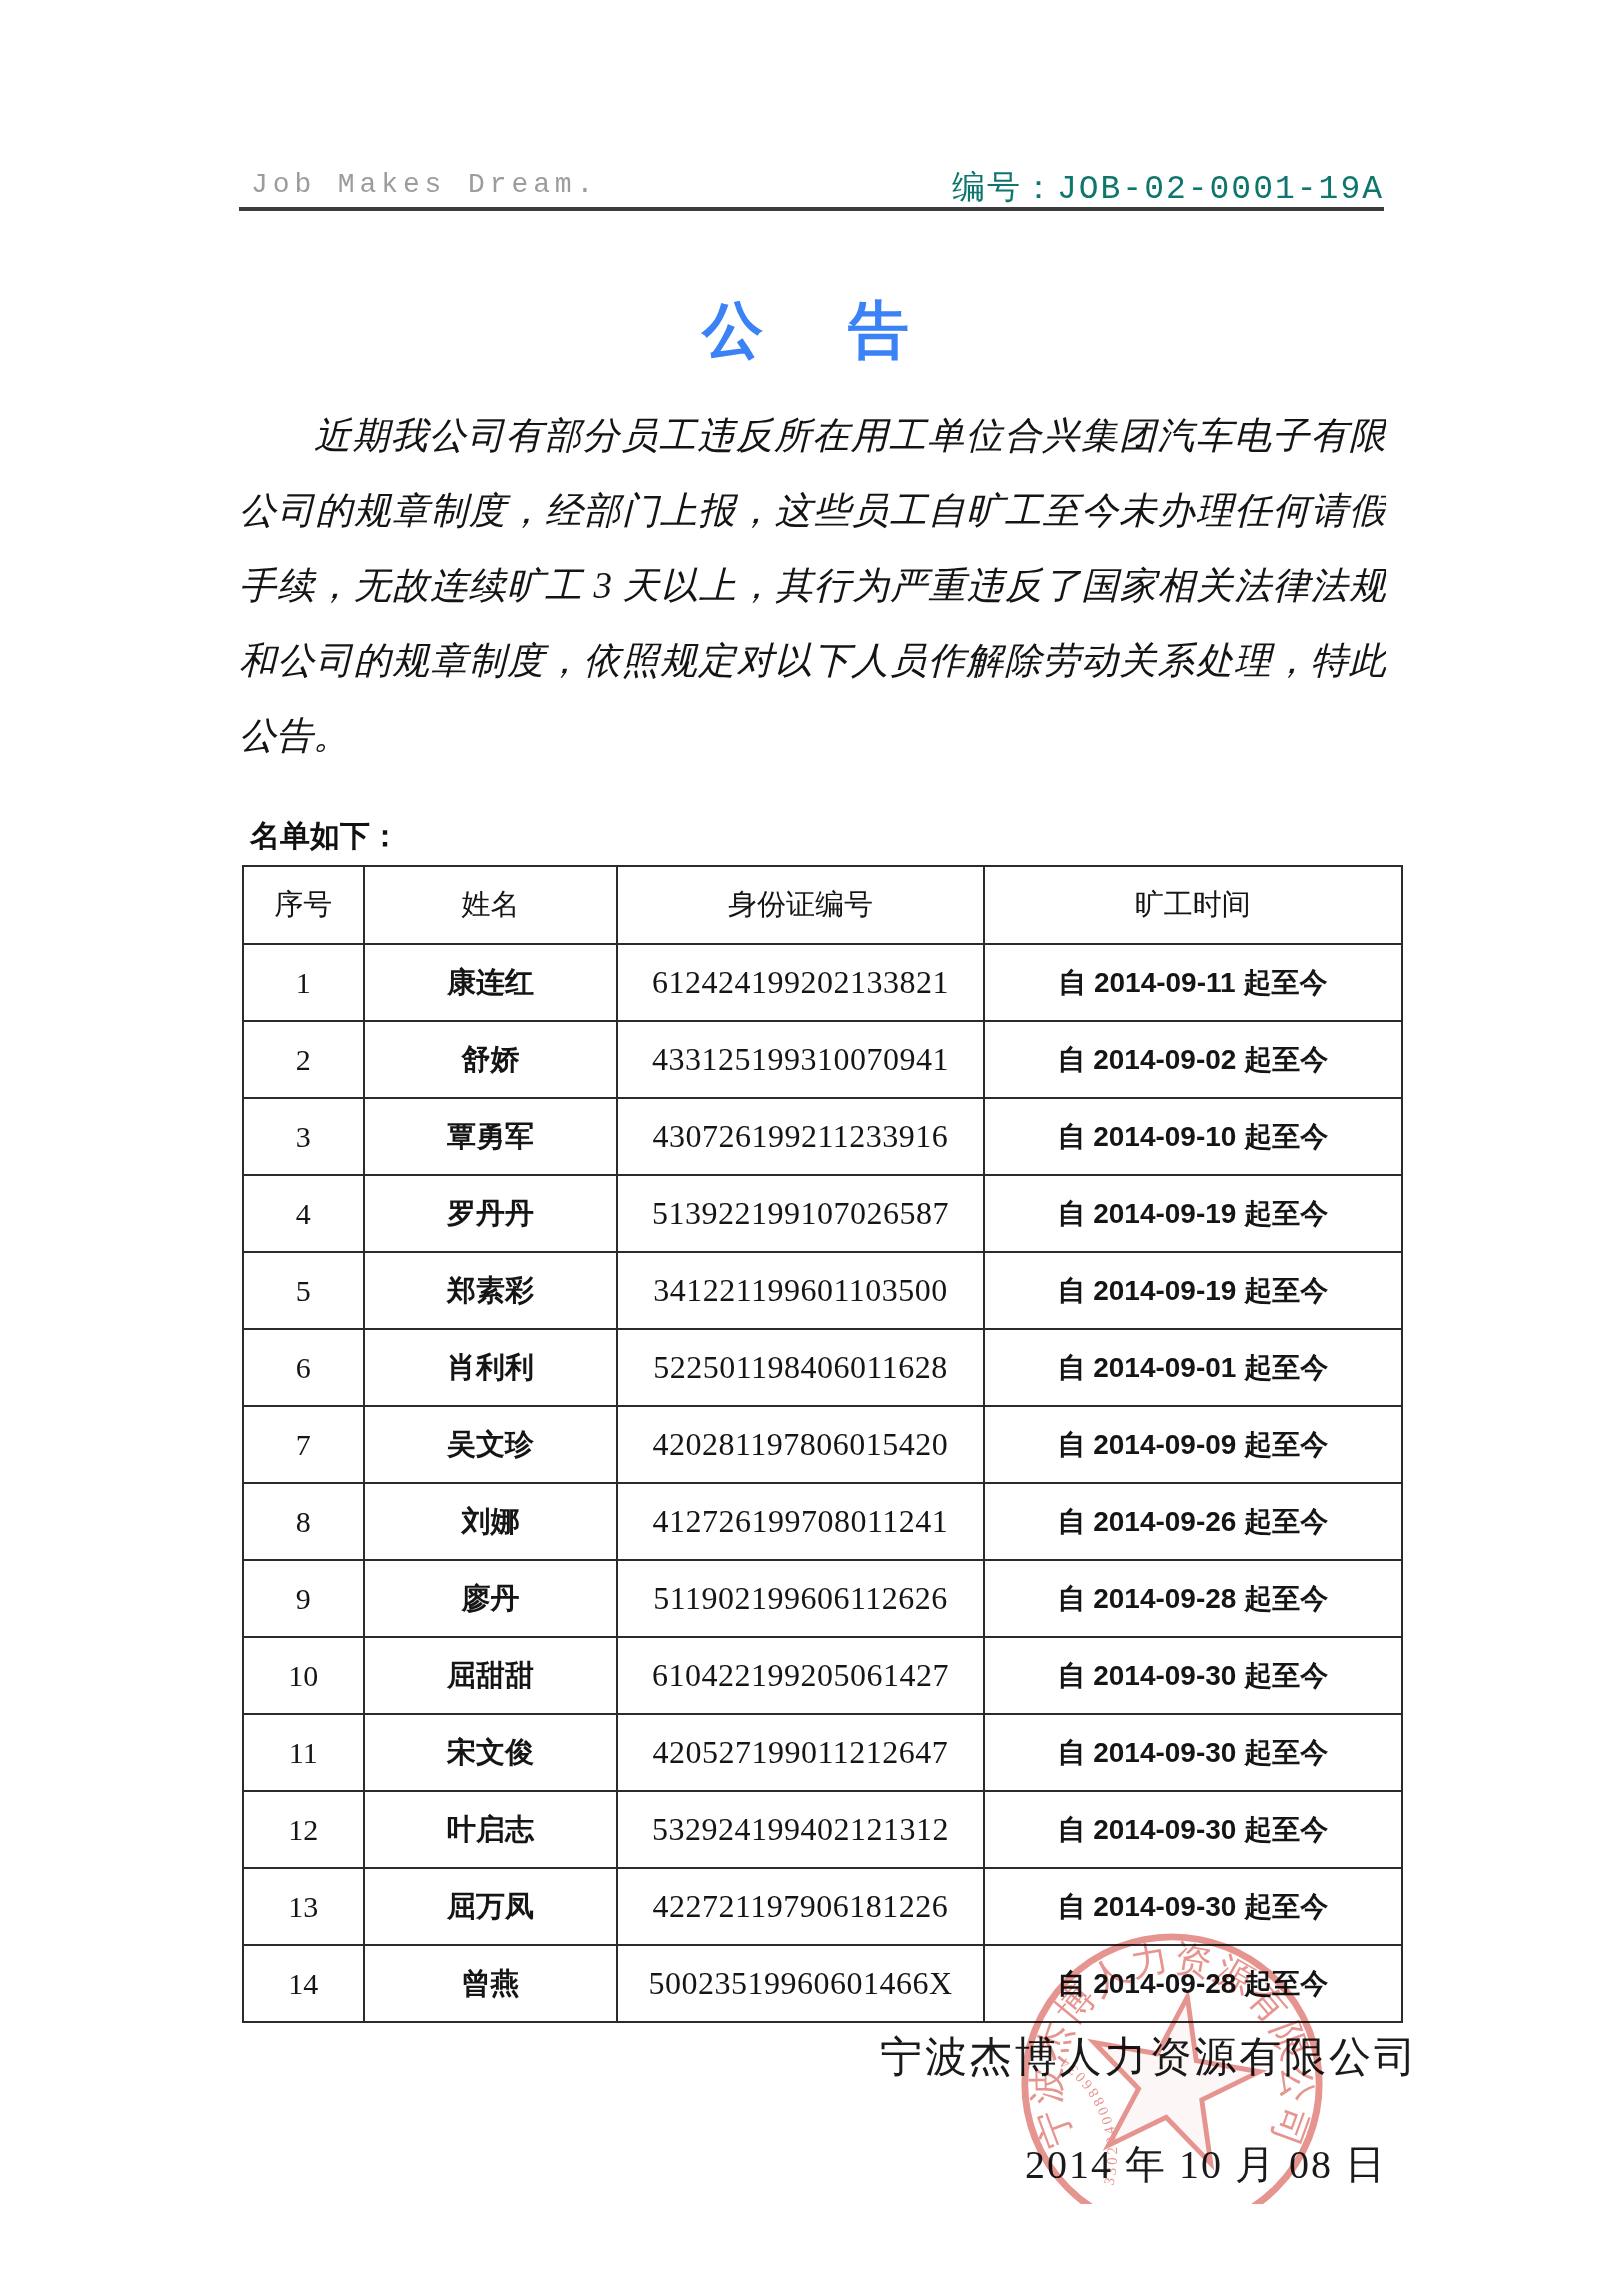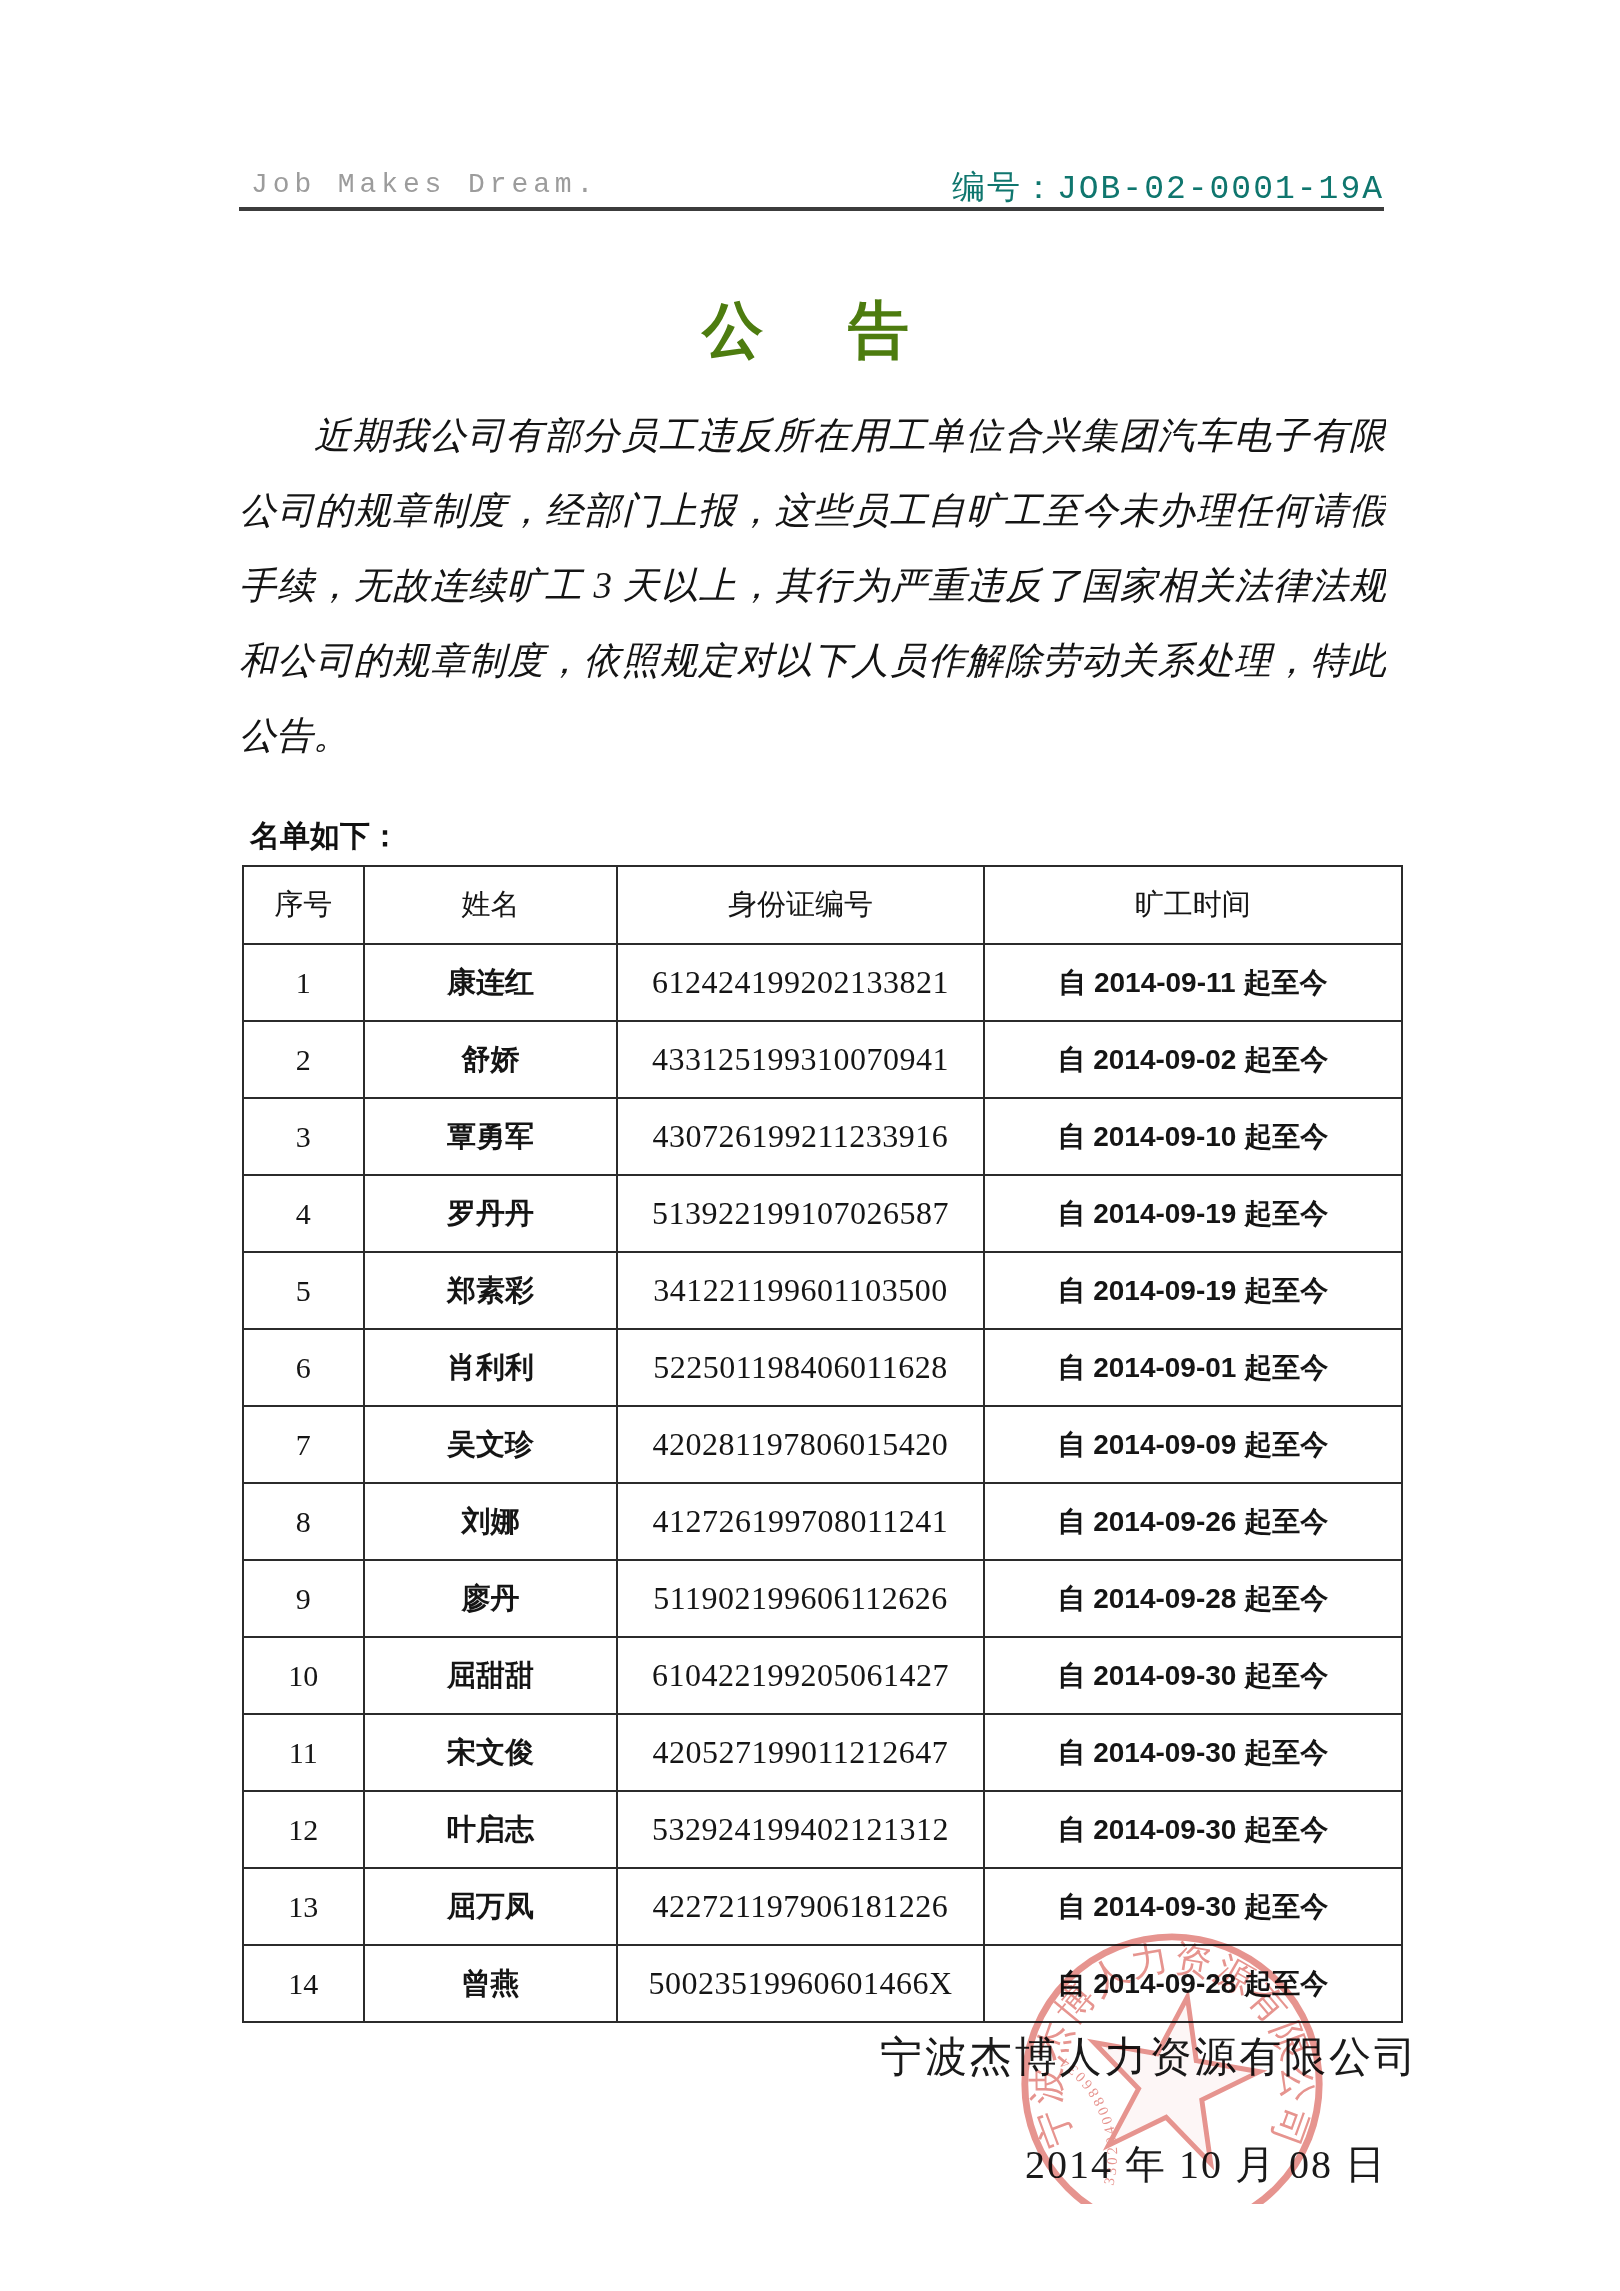--- a/index.html
+++ b/index.html
@@ -23,21 +23,21 @@
     white-space:nowrap;
     text-align:center;
   }
   .header-rule{
     position:absolute;left:239px;top:207px;width:1145px;height:3.9px;
     background:#3c3c3c;
   }
   .title{
     position:absolute;left:239px;top:290px;width:1145px;
     text-align:center;font-size:61px;font-weight:bold;
-    letter-spacing:11.8px;color:#4d7c0f;
+    letter-spacing:11.8px;color:#3b82f6;
   }
   .body-text{
     position:absolute;left:239px;top:398px;width:1147px;
     font-size:37px;line-height:75px;color:#141414;
   }
   .body-line{height:75px;overflow:hidden;font-style:italic;}
   .jl{text-align:justify;text-align-last:justify;}
   .indent{text-indent:75px;}
   .list-label{
     position:absolute;left:250px;top:816px;

